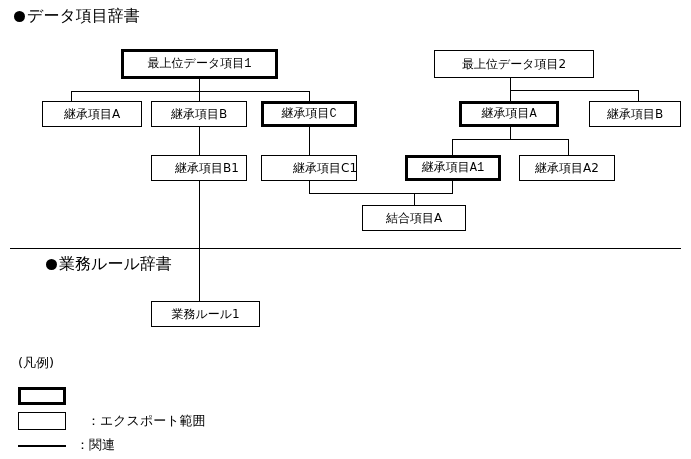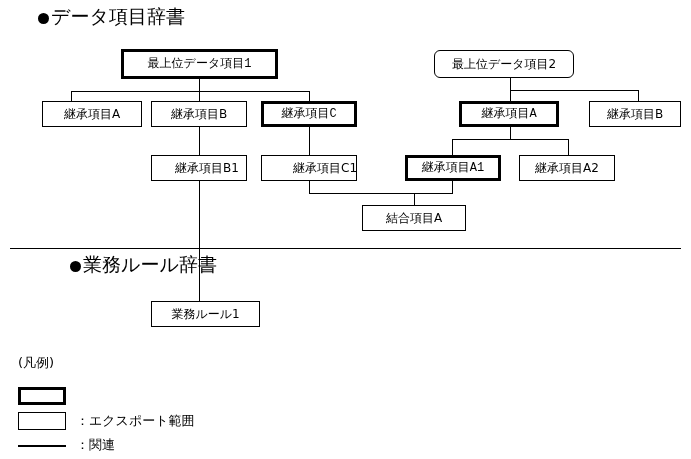--- a/index.html
+++ b/index.html
@@ -12,25 +12,24 @@
     height: 459px;
     position: relative;
     overflow: hidden;
     font-family: "DejaVu Sans", "Liberation Sans", sans-serif;
     color: #000000;
   }
 
   
   .section-heading {
     position: absolute;
-    font-size: 19px;
+    font-size: 16px;
     line-height: 16px;
     white-space: nowrap;
     letter-spacing: 0px;
-    margin-left: 24px;
   }
   .bullet {
     display: inline-block;
     width: 11px;
     height: 11px;
     border-radius: 50%;
     background: #000;
     vertical-align: -1px;
     margin-right: 2px;
   }
@@ -162,21 +161,21 @@
 
 <div class="node thin dotted" style="left:151px; top:155px; width:96px; height:26px;padding-left:16px;">
   <span class="lbl">継承項目B1</span>
 </div>
 <div class="node thin dotted" style="left:261px; top:155px; width:96px; height:26px;padding-left:32px;">
   <span class="lbl">継承項目C1</span>
 </div>
 
 <div class="ln v" style="left:199px; top:181px; height:120px;"></div>
 
-<div class="node thin" style="left:434px; top:50px; width:140px; height:28px;border-radius:6px;">
+<div class="node thin" style="left:434px; top:50px; width:160px; height:28px;">
   <span class="lbl">最上位データ項目2</span>
 </div>
 
 <div class="ln v" style="left:510px; top:78px; height:12px;"></div>
 <div class="ln h" style="left:510px; top:90px; width:128px;"></div>
 <div class="ln v" style="left:510px; top:90px; height:11px;"></div>
 <div class="ln v" style="left:638px; top:90px; height:11px;"></div>
 
 <div class="node thick" style="left:459px; top:101px; width:100px; height:26px;">
   <span class="lbl">継承項目A</span>
@@ -217,21 +216,21 @@
 </div>
 
 <div class="legend-title" style="left:18px; top:355px;">
   <span>(凡例)</span>
 </div>
 
 <div class="legend-row" style="left:18px; top:387px;">
   <span class="sw thickbox"></span>
 </div>
 
-<div class="legend-row" style="left:18px; top:412px;">
+<div class="legend-row" style="left:18px; top:412px;gap:11px;">
   <span class="sw dottedbox"></span>
   <span>：エクスポート範囲</span>
 </div>
 
 <div class="legend-row" style="left:18px; top:436px;">
   <span class="sw lineswatch"></span>
   <span>：関連</span>
 </div>
 
 </body></html>

